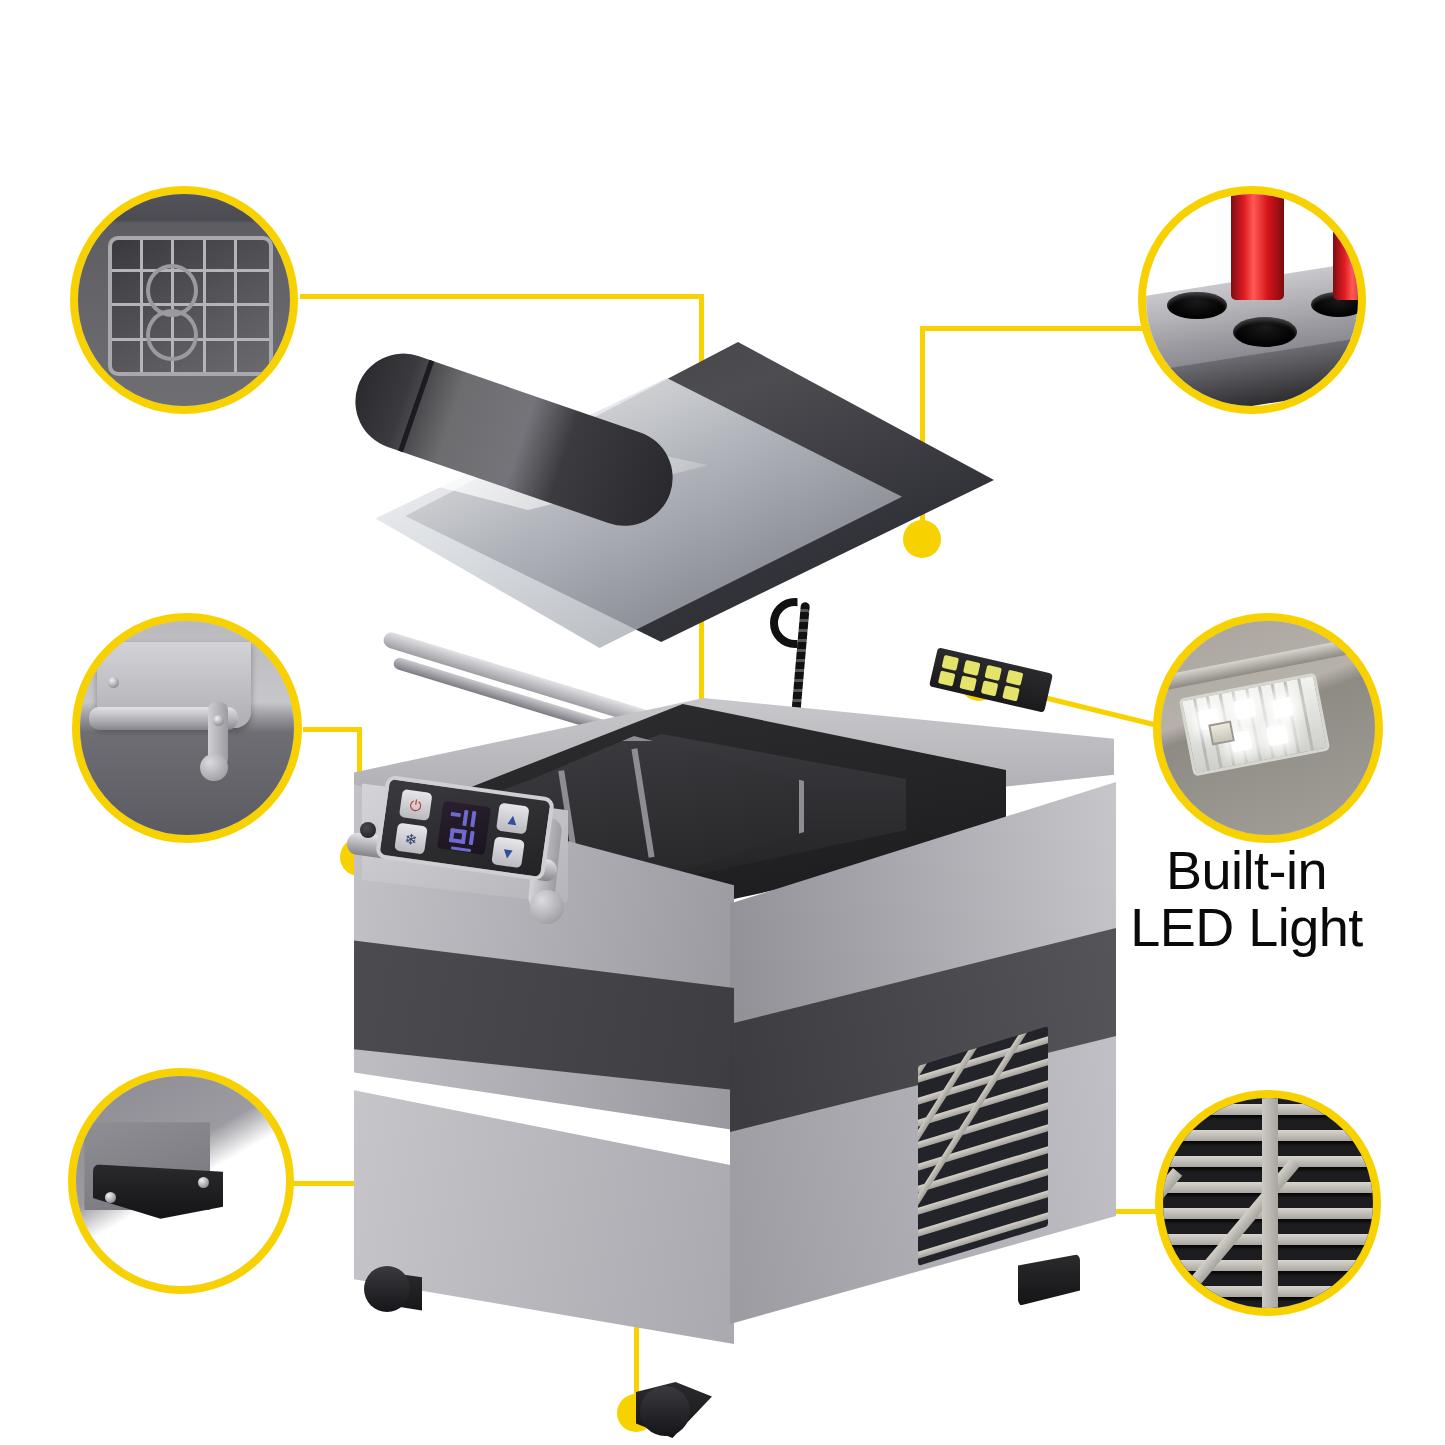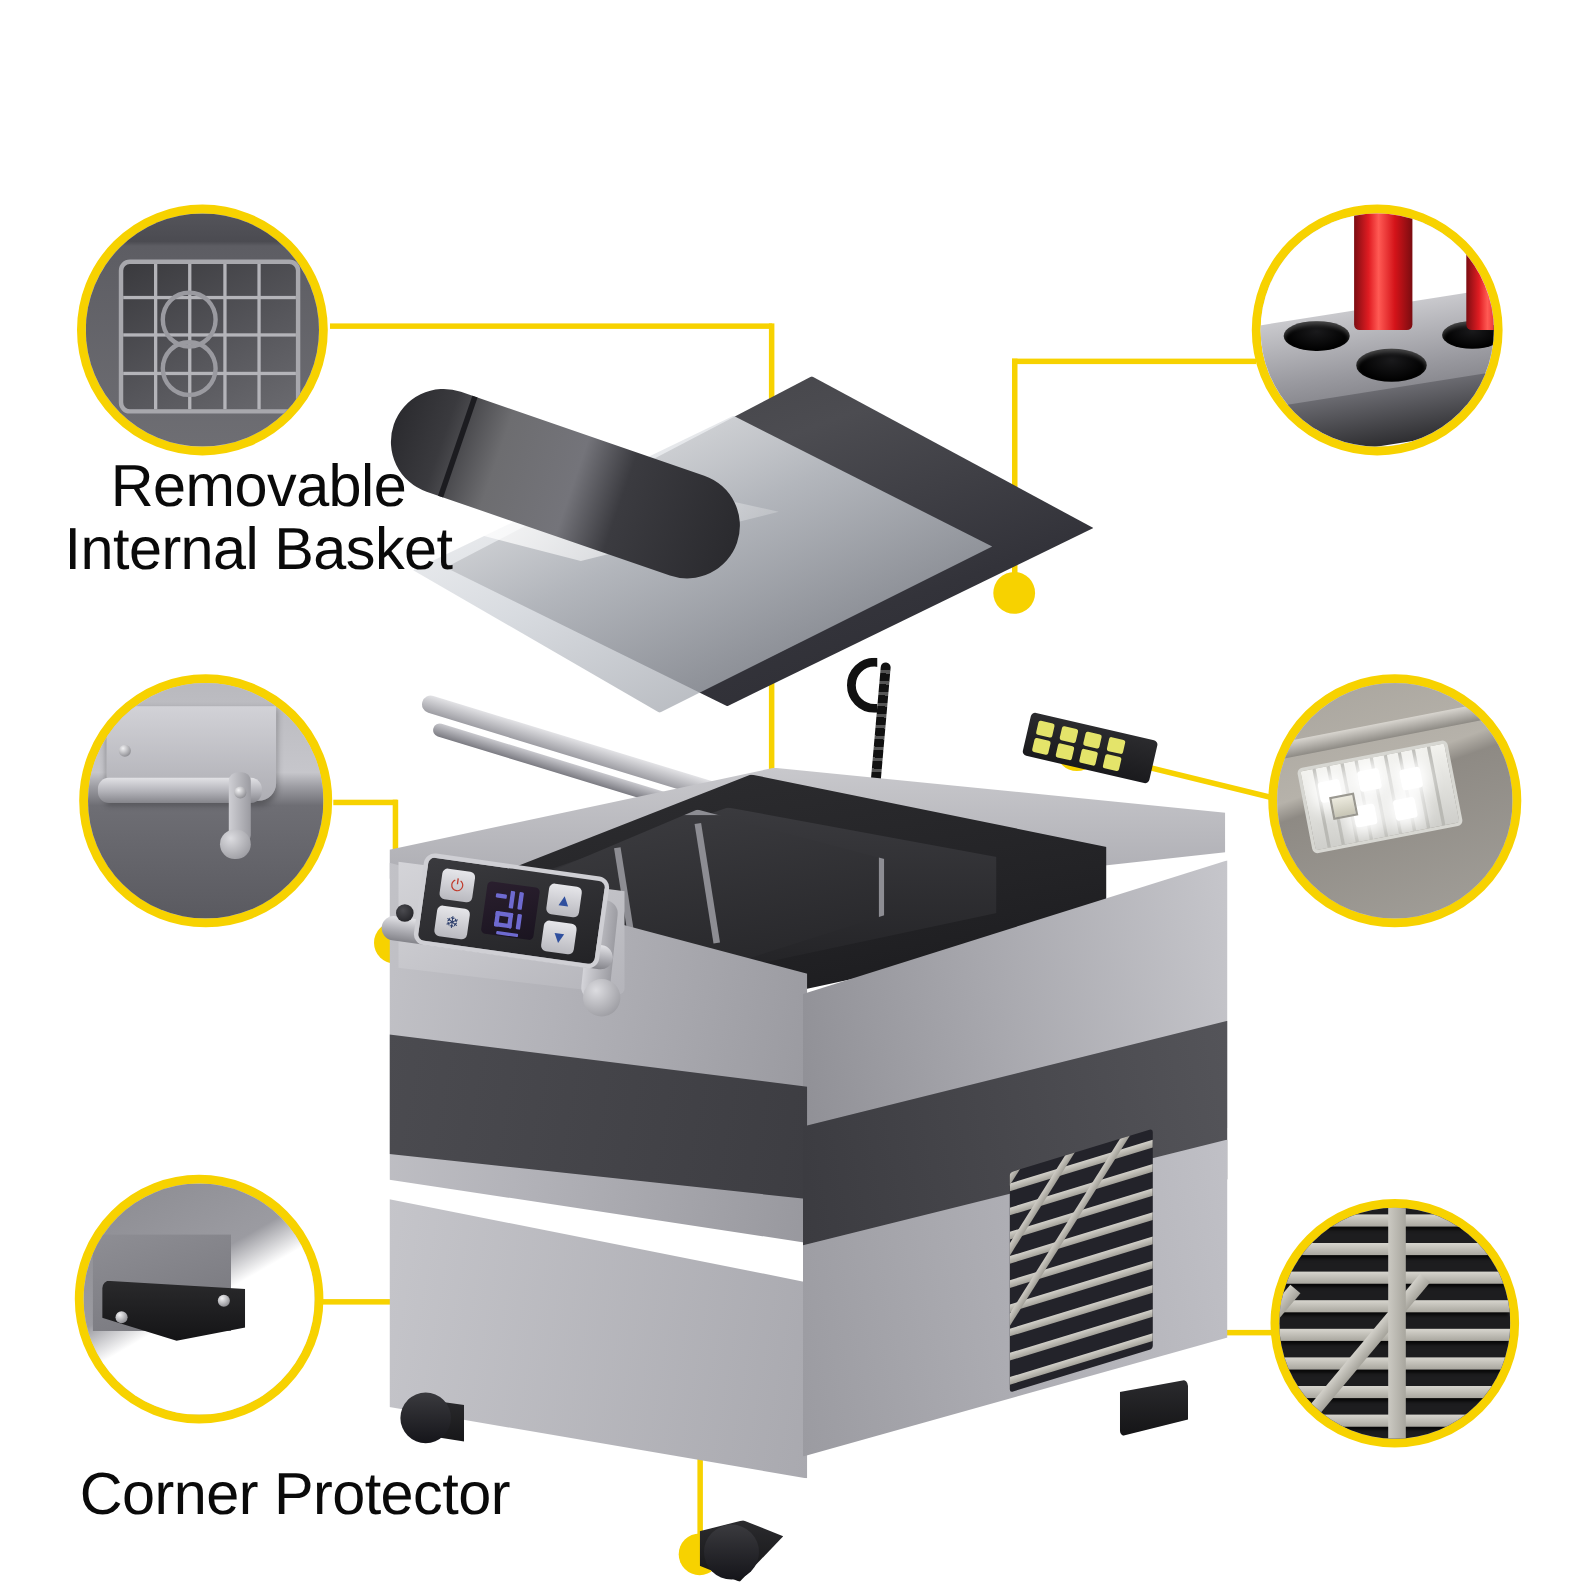--- a/index.html
+++ b/index.html
@@ -338,22 +338,20 @@
         <i style="left:58%;top:0;width:3px;height:100%;"></i>
         <i style="left:78%;top:0;width:3px;height:100%;"></i>
         <i style="left:0;top:22%;width:100%;height:3px;"></i>
         <i style="left:0;top:48%;width:100%;height:3px;"></i>
         <i style="left:0;top:74%;width:100%;height:3px;"></i>
       </div>
       <div class="bk-ell" style="left:22%;top:18%;width:28%;height:34%;"></div>
       <div class="bk-ell" style="left:22%;top:52%;width:28%;height:34%;"></div>
     </div>
   </div>
-  <div class="caption" style="left:0px;top:414px;width:470px;">Removable
-Internal Basket</div>
 
   <div class="bubble" style="left:1138px;top:186px;width:228px;height:228px;">
     <div class="ch-bg"></div>
     <div class="ch-plate"></div>
     <div class="ch-dark"></div>
     <div class="ch-hole" style="left:10%;top:46%;width:28%;height:13%;"></div>
     <div class="ch-hole" style="left:41%;top:58%;width:30%;height:14%;"></div>
     <div class="ch-hole" style="left:78%;top:46%;width:26%;height:12%;"></div>
     <div class="ch-can" style="left:40%;top:-6%;width:25%;height:56%;"></div>
     <div class="ch-can" style="left:88%;top:8%;width:22%;height:42%;"></div>
@@ -383,29 +381,30 @@
         <i style="left:78%;"></i>
         <i style="left:88%;"></i>
       <div class="led-lamp" style="left:10%;top:18%;"></div>
       <div class="led-lamp" style="left:38%;top:14%;"></div>
       <div class="led-lamp" style="left:66%;top:22%;"></div>
       <div class="led-lamp" style="left:30%;top:56%;"></div>
       <div class="led-lamp" style="left:58%;top:58%;"></div>
       <div class="led-chip"></div>
     </div>
   </div>
+  <div class="caption" style="left:1048px;top:842px;width:397px;">Built-in
+LED Light</div>
 
   <div class="bubble" style="left:68px;top:1068px;width:226px;height:226px;">
     <div class="cp-bg"></div>
     <div class="cp-body"></div>
     <div class="cp-brk"></div>
     <div class="screw" style="left:14%;top:55%;"></div>
     <div class="screw" style="left:58%;top:48%;"></div>
   </div>
-  <div class="caption" style="left:0px;top:1330px;width:536px;">Corner Protector</div>
 
   <div class="bubble" style="left:1155px;top:1090px;width:226px;height:226px;">
     <div class="ms-bg"></div>
     <div class="ms-lou" style="top:6px;"></div>
     <div class="ms-lou" style="top:32px;"></div>
     <div class="ms-lou" style="top:58px;"></div>
     <div class="ms-lou" style="top:84px;"></div>
     <div class="ms-lou" style="top:110px;"></div>
     <div class="ms-lou" style="top:136px;"></div>
     <div class="ms-lou" style="top:162px;"></div>

